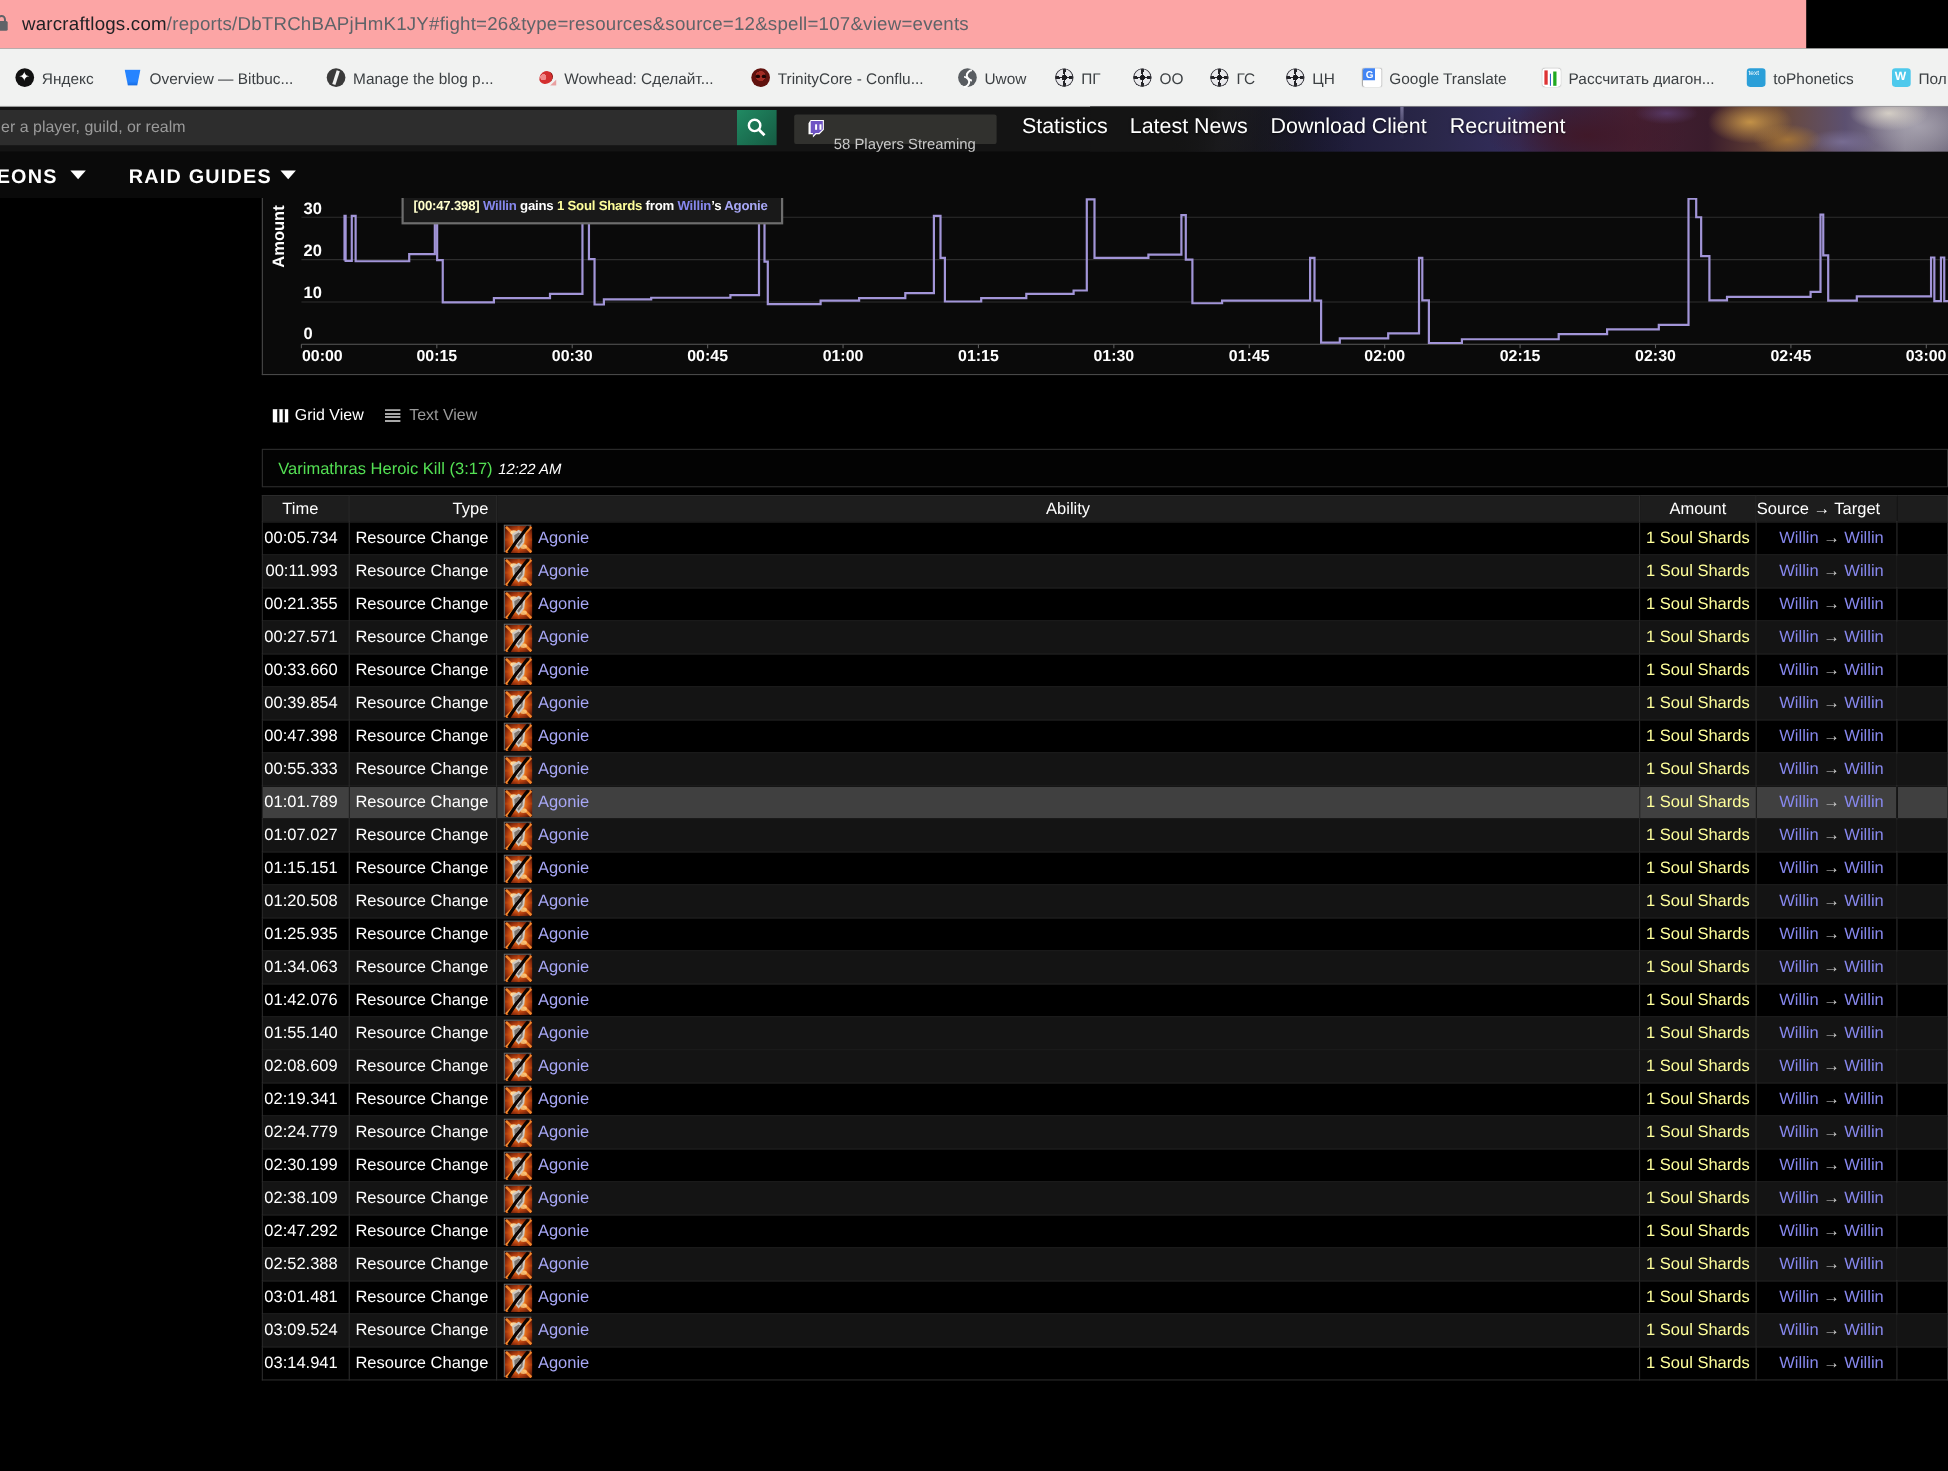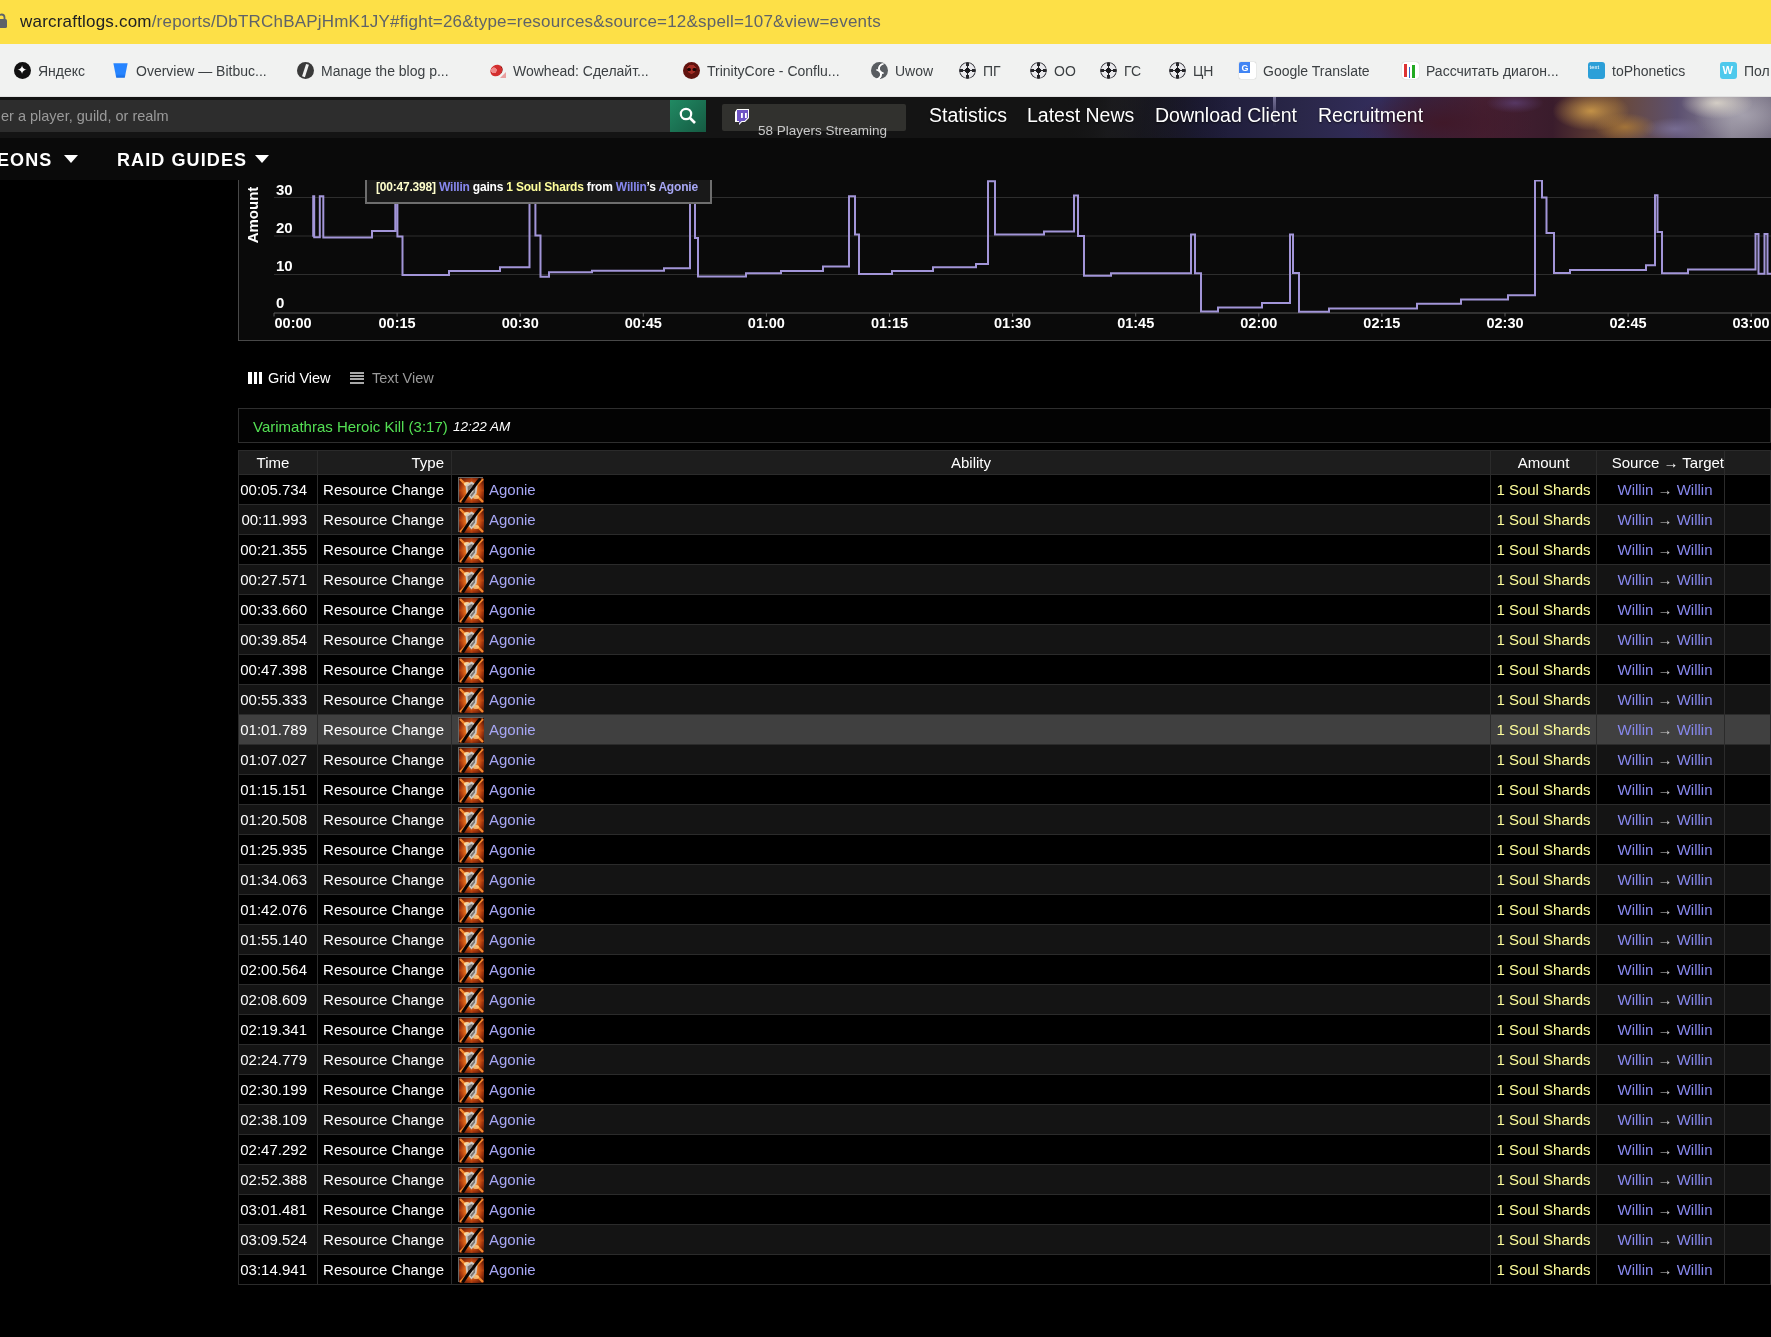--- a/index.html
+++ b/index.html
@@ -1,18 +1,18 @@
 <!DOCTYPE html>
 <html><head><meta charset="utf-8"><style>
 * { margin:0; padding:0; box-sizing:border-box; }
 body { width:1771px; height:1337px; background:#000; font-family:"Liberation Sans", sans-serif; position:relative; overflow:hidden; }
 .abs { position:absolute; }
 
 
-#urlbar { left:0; top:0; width:1771px; height:44px; background:#fde047; }
+#urlbar { left:0; top:0; width:1642px; height:44px; background:#fca5a5; }
 #urltext { position:absolute; left:20px; top:12px; font-size:17px; color:#202124; white-space:nowrap; letter-spacing:0.2px;}
 #urltext .path { color:#5f6368; }
 #lock { position:absolute; left:-6px; top:13px; width:14px; height:16px; }
 #bmbar { left:0; top:44px; width:1771px; height:53px; background:#f1f2f1; border-bottom:1px solid #e2e2e2; }
 .bm { position:absolute; top:18px; display:flex; align-items:center; gap:7px; }
 .bl { font-size:14px; color:#3c4043; white-space:nowrap; }
 .bi { width:17px; height:17px; flex:none; border-radius:3px; position:relative; }
 .bi.yandex { border-radius:50%; background:#111; }
 .bi.yandex::after { content:"✦"; position:absolute; color:#fff; font-size:12px; left:3px; top:0.5px; }
 .bi.bitb { background:linear-gradient(180deg,#2684ff 70%,#0f62d6); clip-path:polygon(8% 8%, 92% 8%, 75% 92%, 25% 92%); border-radius:0; }
@@ -86,21 +86,21 @@
 
 
 #tbl { left:238px; top:450px; border-collapse:collapse; }
 #tbl td, #tbl th { border:1px solid #2b2b2b; height:30px; padding:0; font-size:15px; white-space:nowrap; overflow:hidden;}
 #tbl th { background:#1d1d1d; color:#fff !important; font-weight:normal; height:24px; font-size:15px; }
 #tbl .ctime { width:79px; min-width:79px; text-align:right; padding-right:10px; color:#fff; }
 #tbl .ctype { width:134px; min-width:134px; text-align:right; padding-right:7px; color:#fff; }
 #tbl .cab { width:1040px; text-align:left; padding-left:6px; }
 #tbl .camt { width:106px; min-width:106px; text-align:center; color:#ffff9b; }
 #tbl .csrc { width:128px; min-width:128px; text-align:center; padding-left:9px; }
-#tbl th.csrc { text-align:right; padding-left:0; }
+#tbl th.csrc { text-align:left; padding-left:0; }
 #tbl .cx { width:46px; min-width:46px; }
 #tbl th.hab { text-align:center; }
 .icn { display:inline-block; width:25px; height:25px; vertical-align:middle; border:1px solid #666; margin-right:6px; }
 .icn svg { display:block; }
 .sp { color:#a7a7f5; vertical-align:middle; }
 .wl { color:#8788ee; }
 .arr { color:#ccc; }
 </style></head>
 <body>
 <svg width="0" height="0" style="position:absolute">
@@ -454,30 +454,20 @@
 <tr style="background:#141414">
         <td class="ctime">01:55.140</td>
         <td class="ctype">Resource Change</td>
         <td class="cab"><span class="icn"><svg width="25" height="25">
               <use href="#iagony"></use>
             </svg></span><span class="sp">Agonie</span></td>
         <td class="camt">1 Soul Shards</td>
         <td class="csrc"><span class="wl">Willin</span> <span class="arr">→</span> <span class="wl">Willin</span></td>
         <td class="cx"></td>
       </tr>
-<tr style="background:#000">
-        <td class="ctime">02:00.564</td>
-        <td class="ctype">Resource Change</td>
-        <td class="cab"><span class="icn"><svg width="25" height="25">
-              <use href="#iagony"></use>
-            </svg></span><span class="sp">Agonie</span></td>
-        <td class="camt">1 Soul Shards</td>
-        <td class="csrc"><span class="wl">Willin</span> <span class="arr">→</span> <span class="wl">Willin</span></td>
-        <td class="cx"></td>
-      </tr>
 <tr style="background:#141414">
         <td class="ctime">02:08.609</td>
         <td class="ctype">Resource Change</td>
         <td class="cab"><span class="icn"><svg width="25" height="25">
               <use href="#iagony"></use>
             </svg></span><span class="sp">Agonie</span></td>
         <td class="camt">1 Soul Shards</td>
         <td class="csrc"><span class="wl">Willin</span> <span class="arr">→</span> <span class="wl">Willin</span></td>
         <td class="cx"></td>
       </tr>

